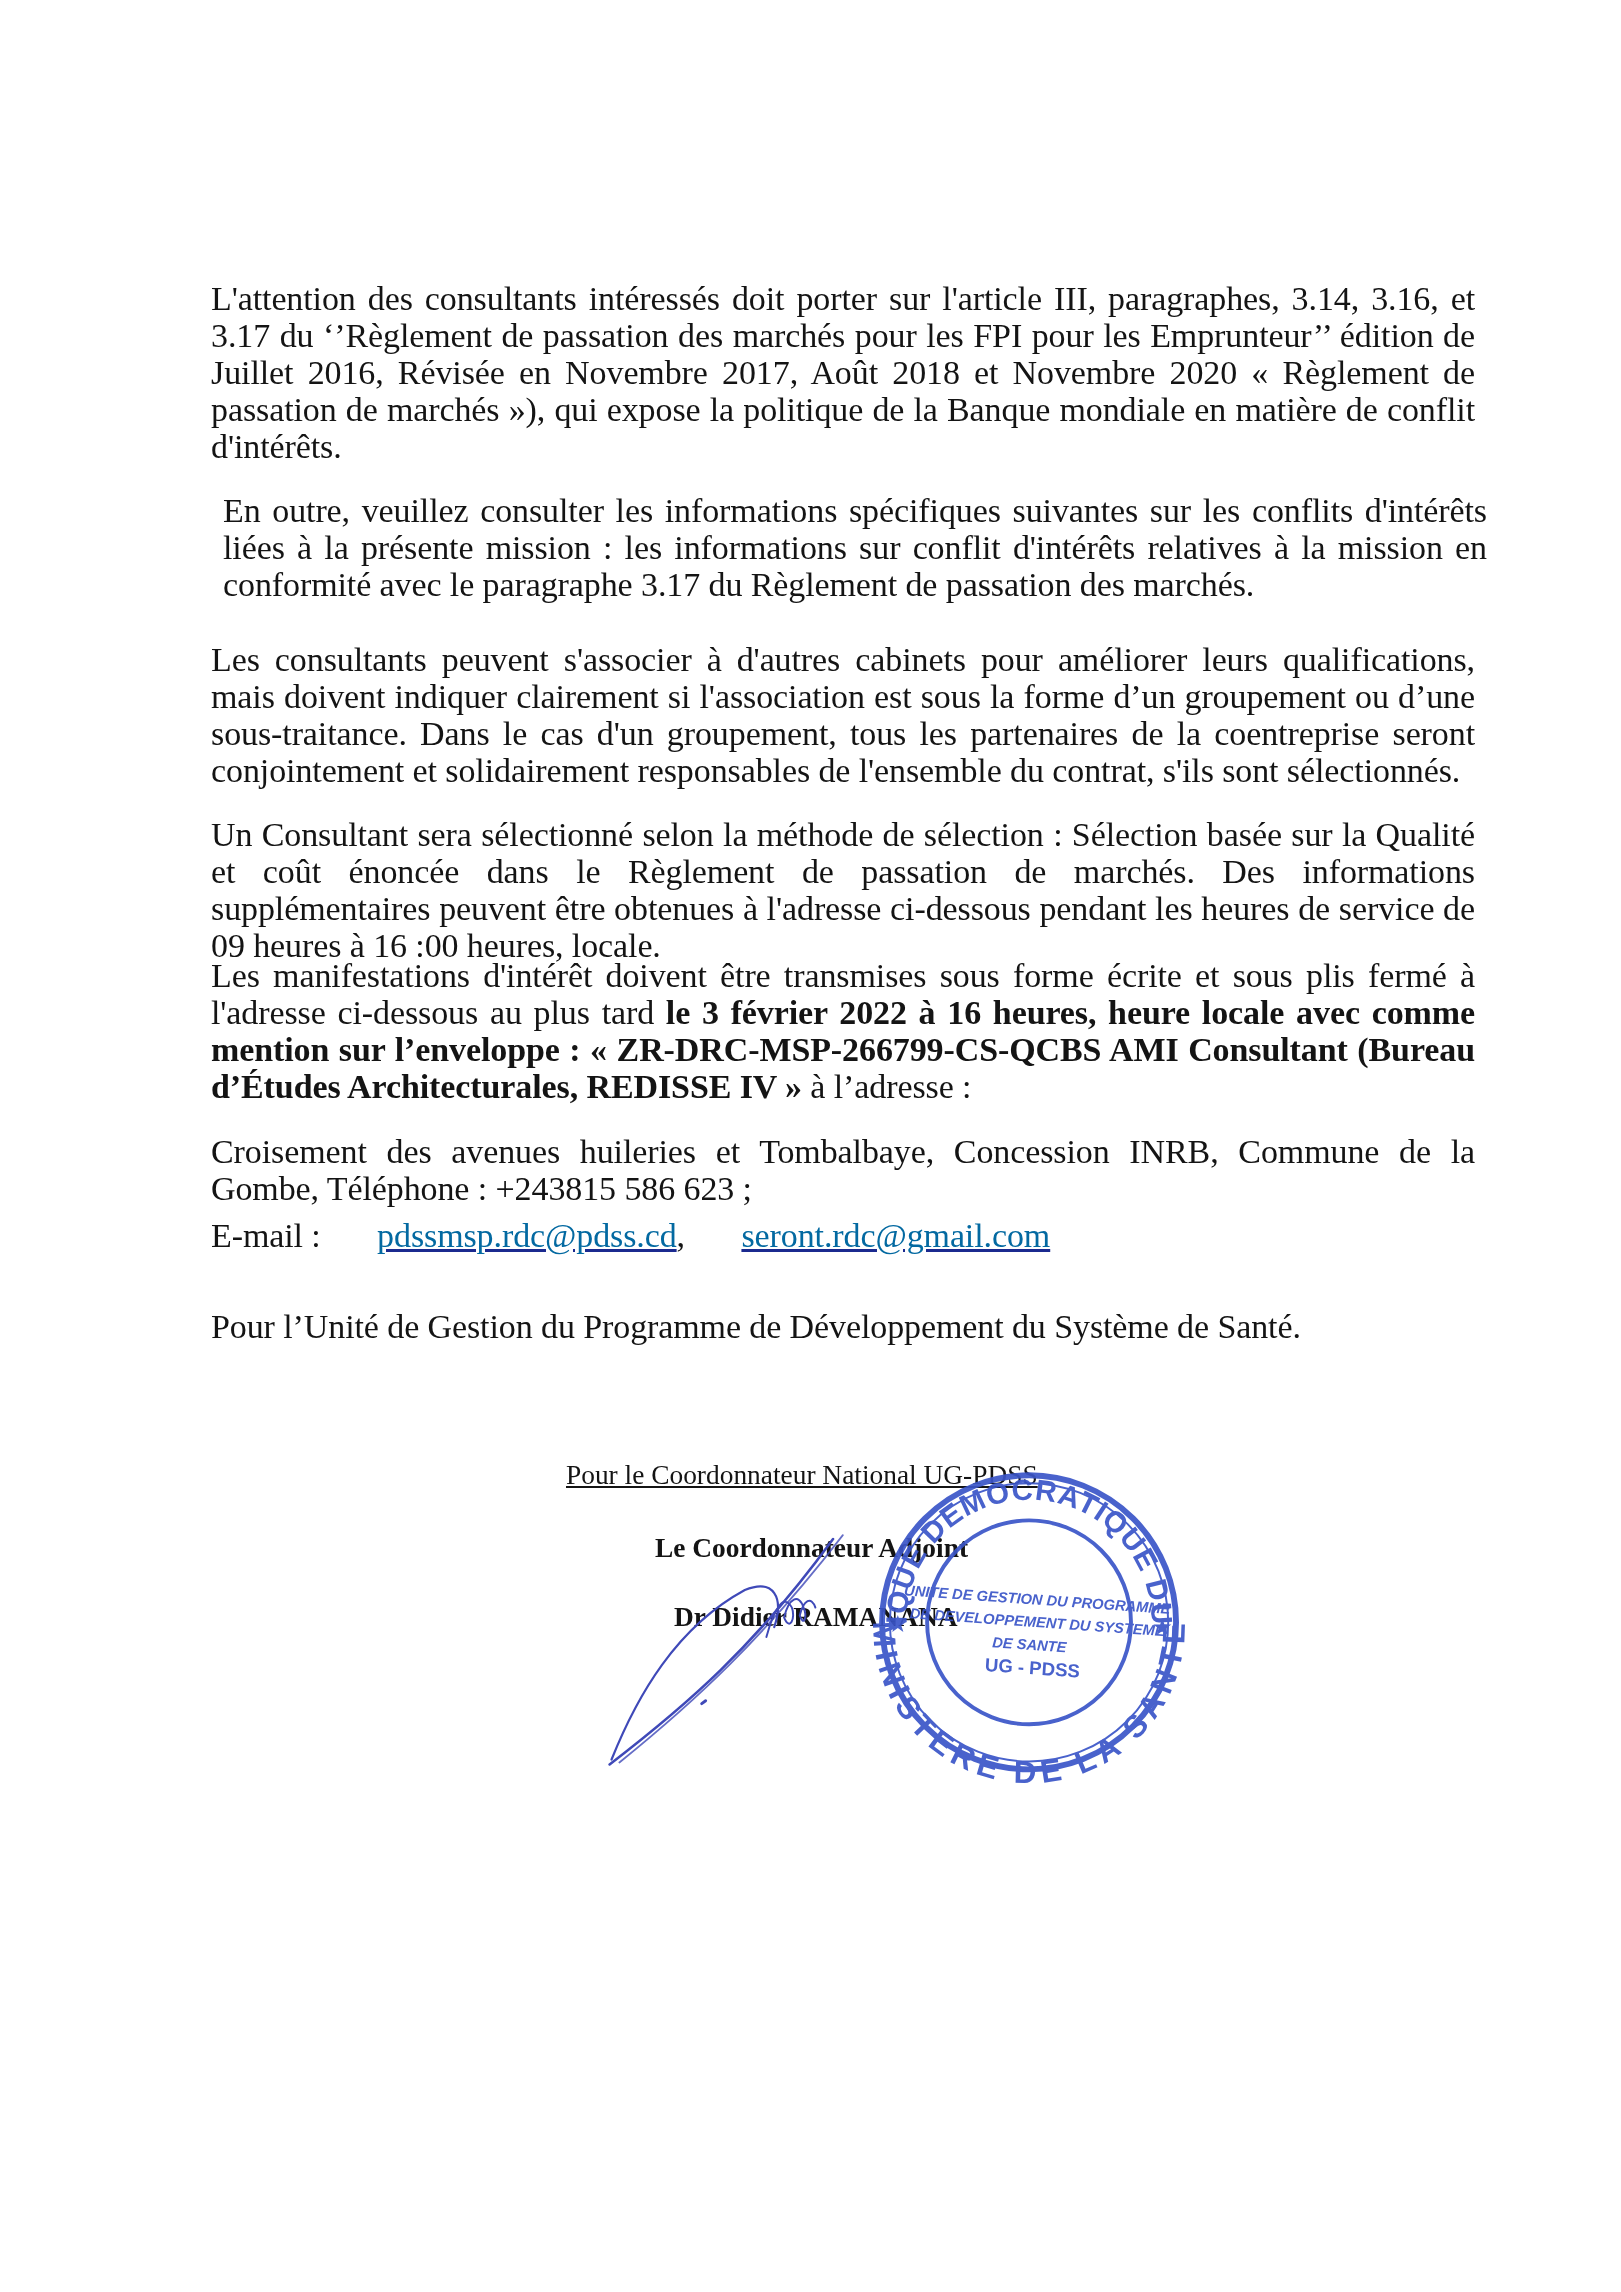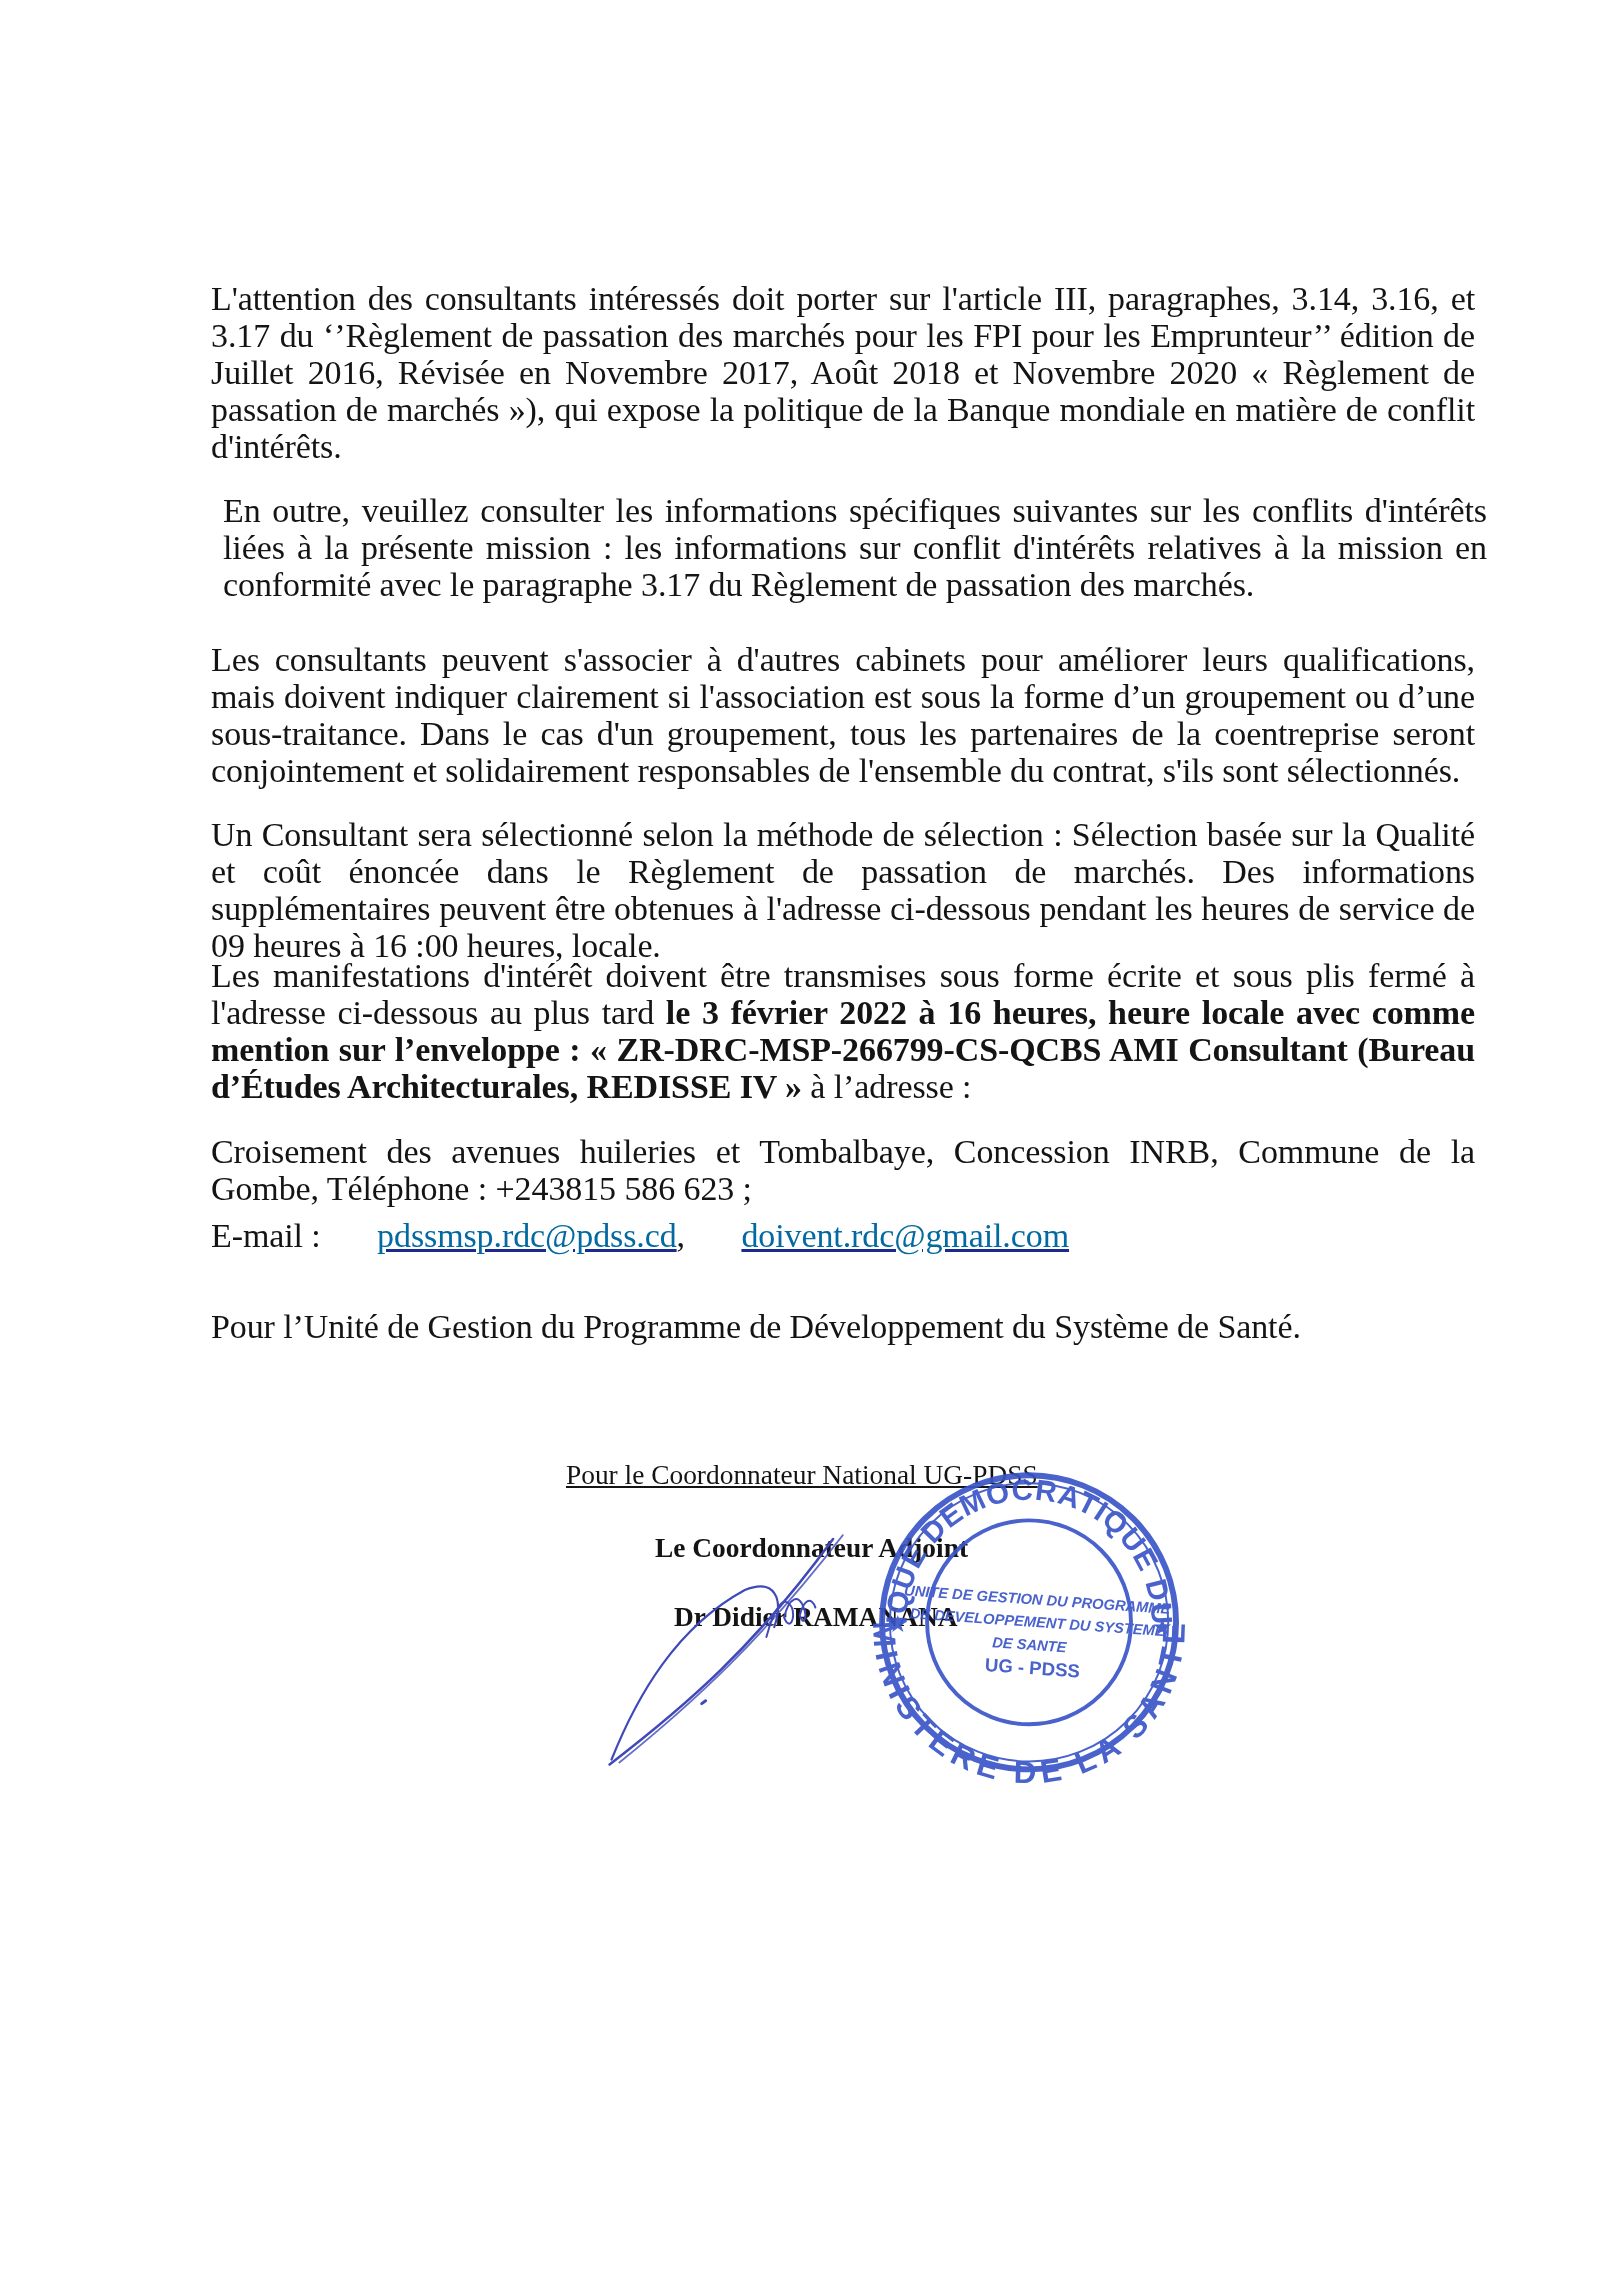--- a/index.html
+++ b/index.html
@@ -47,21 +47,21 @@
 
   <p class="para" style="top:816px; margin:0;">Un Consultant sera sélectionné selon la méthode de sélection : Sélection basée sur la Qualité et coût énoncée dans le Règlement de passation de marchés. Des informations supplémentaires peuvent être obtenues à l'adresse ci-dessous pendant les heures de service de 09 heures à 16 :00 heures, locale.</p>
 
   <p class="para" style="top:957px; margin:0;">
     <span>Les manifestations d'intérêt doivent être transmises sous forme écrite et sous plis fermé à l'adresse ci-dessous au plus tard </span><b>le 3 février 2022 à 16 heures, heure locale avec comme mention sur l’enveloppe :</b><b> « ZR-DRC-MSP-266799-CS-QCBS AMI Consultant (Bureau d’Études Architecturales, REDISSE IV »</b><span> à l’adresse :</span>
   </p>
 
   <p class="para" style="top:1133px; margin:0;">Croisement des avenues huileries et Tombalbaye, Concession INRB, Commune de la Gombe, Téléphone : +243815 586 623 ;</p>
 
   <p class="para" style="top:1217px; margin:0;">
-    <span>E-mail : </span><span class="link">pdssmsp.rdc@pdss.cd</span><span>, </span><span class="link">doivent.rdc@gmail.com</span>
+    <span>E-mail : </span><span class="link">pdssmsp.rdc@pdss.cd</span><span>, </span><span class="link">seront.rdc@gmail.com</span>
   </p>
 
   <p class="para" style="top:1308px; margin:0;">Pour l’Unité de Gestion du Programme de Développement du Système de Santé.</p>
 
   <div class="sig-line">Pour le Coordonnateur National UG-PDSS</div>
   <div class="sig-title">Le Coordonnateur Adjoint</div>
   <div class="sig-name">Dr Didier RAMANANA</div>
 
   <svg class="overlay" viewBox="0 0 1654 2339">
     <defs>

